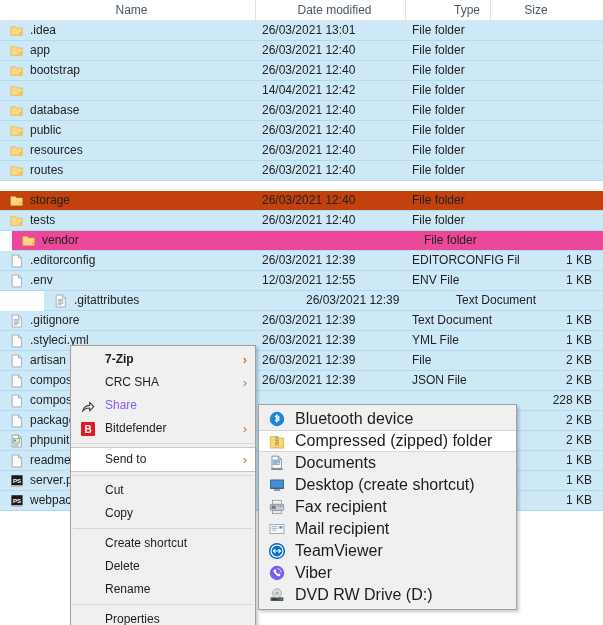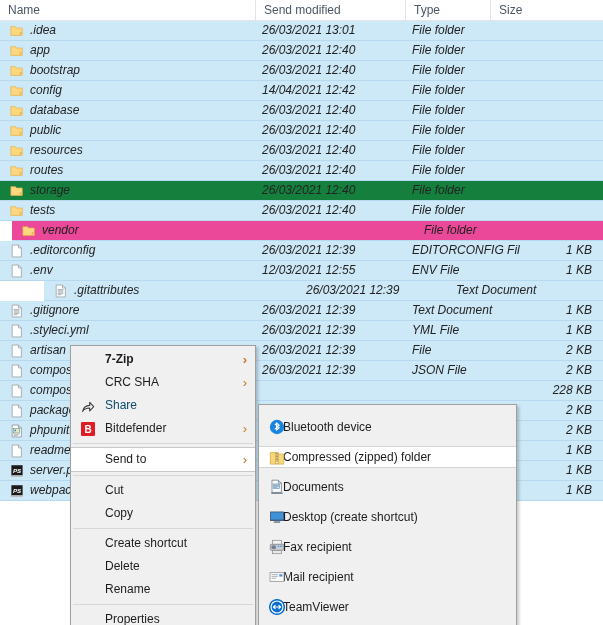--- a/index.html
+++ b/index.html
@@ -16,20 +16,21 @@
     -webkit-font-smoothing: antialiased;
   }
 
   
   .col-header {
     position: absolute; left: 0; top: 0;
     width: 603px; height: 21px;
     background: #ffffff;
     border-bottom: 1px solid #e5e5e5;
     box-sizing: border-box;
+    text-align: center;
   }
   .col-header .cell {
     position: absolute; top: 0;
     height: 20px; line-height: 20px;
     font-size: 12px;
     color: #4a5765;
     padding-left: 8px;
     box-sizing: border-box;
     white-space: nowrap;
     overflow: hidden;
@@ -45,21 +46,20 @@
     position: absolute; left: 0; top: 21px;
     width: 603px; height: 604px;
     background: #ffffff;
   }
   .row {
     position: relative;
     height: 20px;
     background: #cde8f7;
     border-bottom: 1px solid #b6d9ef;
     box-sizing: border-box;
-    font-style: italic;
   }
   .row .c {
     position: absolute; top: 0;
     height: 19px; line-height: 19px;
     font-size: 12px;
     color: #222;
     box-sizing: border-box;
     white-space: nowrap;
     overflow: hidden;
   }
@@ -93,21 +93,21 @@
     height: 23px;
     line-height: 23px;
     font-size: 12px;
     color: #1c1c1c;
     padding-left: 34px;
     padding-right: 24px;
     white-space: nowrap;
     box-sizing: border-box;
   }
   .ctx-item.bold { font-weight: bold; }
-  .ctx-item.disabled { color: #0c4a6e; }
+  .ctx-item.disabled { color: #8b5cf6; }
   .ctx-item.hl {
     background: #ffffff;
     border: 1px solid #c8c8c8;
     border-left: none; border-right: none;
     height: 25px; line-height: 23px;
   }
   .ctx-sep {
     height: 1px;
     margin: 3px 2px 3px 2px;
     background: #d7d7d7;
@@ -131,47 +131,46 @@
     border: 1px solid #a0a0a0;
     box-shadow: 2px 2px 3px rgba(0,0,0,0.22);
     padding: 3px 0 3px 0;
     box-sizing: border-box;
     z-index: 50;
   }
   .sub-item {
     position: relative;
     height: 22px;
     line-height: 22px;
-    font-size: 12px;
+    font-size: 16px;
     color: #1c1c1c;
-    padding-left: 24px;
+    padding-left: 36px;
     white-space: nowrap;
     box-sizing: border-box;
-    margin-top: 8px;
   }
   .sub-item.hl {
     background: #ffffff;
     border-top: 1px solid #d5d5d5;
     border-bottom: 1px solid #d5d5d5;
     height: 22px;
     line-height: 20px;
   }
   .sub-ico {
     position: absolute; left: 10px; top: 3px;
     width: 16px; height: 16px;
   }
 </style>
 </head>
 <body>
 
 <div id="app">
 
   <div class="col-header">
     <div class="cell col-h-name">Name</div>
-    <div class="cell col-h-date sep">Send modified</div>
+    <div class="cell col-h-date sep">Date modified</div>
     <div class="cell col-h-type sep">Type</div>
     <div class="cell col-h-size sep">Size</div>
   </div>
 
   <div class="file-list" id="file-list">
       <div class="row" style="background: rgb(205, 232, 247); border-bottom-color: rgb(182, 217, 239);">
         <svg class="ficon" viewBox="0 0 16 16" xmlns="http://www.w3.org/2000/svg">
           <path d="M1 3h5.2l1.1 1.6H14v8.4H1z" fill="#fcd77f" stroke="#e3b24a" stroke-width="0.8"></path>
           <path d="M11.4 13V9.8H14" fill="#f2c45e" stroke="#e3b24a" stroke-width="0.7"></path>
         </svg>
@@ -198,21 +197,20 @@
         <div class="c c-name">bootstrap</div>
         <div class="c c-date">26/03/2021 12:40</div>
         <div class="c c-type">File folder</div>
         <div class="c c-size"></div>
       </div>
       <div class="row" style="background: rgb(205, 232, 247); border-bottom-color: rgb(182, 217, 239);">
         <svg class="ficon" viewBox="0 0 16 16" xmlns="http://www.w3.org/2000/svg">
           <path d="M1 3h5.2l1.1 1.6H14v8.4H1z" fill="#fcd77f" stroke="#e3b24a" stroke-width="0.8"></path>
           <path d="M11.4 13V9.8H14" fill="#f2c45e" stroke="#e3b24a" stroke-width="0.7"></path>
         </svg>
-        <div class="c c-name">config</div>
         <div class="c c-date">14/04/2021 12:42</div>
         <div class="c c-type">File folder</div>
         <div class="c c-size"></div>
       </div>
       <div class="row" style="background: rgb(205, 232, 247); border-bottom-color: rgb(182, 217, 239);">
         <svg class="ficon" viewBox="0 0 16 16" xmlns="http://www.w3.org/2000/svg">
           <path d="M1 3h5.2l1.1 1.6H14v8.4H1z" fill="#fcd77f" stroke="#e3b24a" stroke-width="0.8"></path>
           <path d="M11.4 13V9.8H14" fill="#f2c45e" stroke="#e3b24a" stroke-width="0.7"></path>
         </svg>
         <div class="c c-name">database</div>
@@ -243,21 +241,21 @@
       <div class="row" style="background: rgb(205, 232, 247); border-bottom-color: rgb(182, 217, 239);">
         <svg class="ficon" viewBox="0 0 16 16" xmlns="http://www.w3.org/2000/svg">
           <path d="M1 3h5.2l1.1 1.6H14v8.4H1z" fill="#fcd77f" stroke="#e3b24a" stroke-width="0.8"></path>
           <path d="M11.4 13V9.8H14" fill="#f2c45e" stroke="#e3b24a" stroke-width="0.7"></path>
         </svg>
         <div class="c c-name">routes</div>
         <div class="c c-date">26/03/2021 12:40</div>
         <div class="c c-type">File folder</div>
         <div class="c c-size"></div>
       </div>
-      <div class="row" style="background: #15803d; border-bottom-color: rgb(182, 217, 239);">
+      <div class="row" style="background: #c2410c; border-bottom-color: rgb(182, 217, 239); margin-top: 10px;">
         <svg class="ficon" viewBox="0 0 16 16" xmlns="http://www.w3.org/2000/svg">
           <path d="M1 3h5.2l1.1 1.6H14v8.4H1z" fill="#fcd77f" stroke="#e3b24a" stroke-width="0.8"></path>
           <path d="M11.4 13V9.8H14" fill="#f2c45e" stroke="#e3b24a" stroke-width="0.7"></path>
         </svg>
         <div class="c c-name">storage</div>
         <div class="c c-date">26/03/2021 12:40</div>
         <div class="c c-type">File folder</div>
         <div class="c c-size"></div>
       </div>
       <div class="row" style="background: rgb(205, 232, 247); border-bottom-color: rgb(182, 217, 239);">
@@ -484,20 +482,25 @@
           <rect x="1" y="3.6" width="14" height="8.8" fill="#fbfbfb" stroke="#9aa0a6" stroke-width="0.9"></rect>
           <path d="M2.6 5.6h6.2M2.6 7.4h6.2M2.6 9.2h4.4" stroke="#9aa0a6" stroke-width="0.8"></path>
           <rect x="10.3" y="5.2" width="3.1" height="2.4" fill="#4f94d4"></rect>
         </svg><span>Mail recipient</span></div>
       <div class="sub-item"><svg class="sub-ico" viewBox="0 0 16 16" xmlns="http://www.w3.org/2000/svg">
           <circle cx="8" cy="8" r="7.3" fill="#ffffff" stroke="#0a6ed1" stroke-width="1.5"></circle>
           <circle cx="8" cy="8" r="5.4" fill="#0a6ed1"></circle>
           <path d="M4.6 8h6.8M6.1 6.4L4.4 8l1.7 1.6M9.9 6.4L11.6 8 9.9 9.6" fill="none" stroke="#ffffff" stroke-width="1.1" stroke-linejoin="round" stroke-linecap="round"></path>
         </svg><span>TeamViewer</span></div>
       <div class="sub-item"><svg class="sub-ico" viewBox="0 0 16 16" xmlns="http://www.w3.org/2000/svg">
+          <circle cx="8" cy="8" r="7.2" fill="#7360f2"></circle>
+          <path d="M5.6 4.6c1.1-.4 1.4.2 1.7.9.3.7-.4.8-.3 1.3.2.9 1.2 1.9 2.1 2.1.5.1.6-.6 1.3-.3.7.3 1.3.6.9 1.7-.3.9-1.6 1.2-2.7.7C6.8 10 5.1 8.2 4.6 6.6c-.3-1 .2-1.8 1-2z" fill="#ffffff"></path>
+          <path d="M8.5 3.7c2.2 0 3.8 1.6 3.8 3.9" fill="none" stroke="#ffffff" stroke-width="0.8"></path>
+        </svg><span>Viber</span></div>
+      <div class="sub-item"><svg class="sub-ico" viewBox="0 0 16 16" xmlns="http://www.w3.org/2000/svg">
           <rect x="1.6" y="10.2" width="12.8" height="3.9" rx="0.7" fill="#51565c"></rect>
           <rect x="2.8" y="11.6" width="5.6" height="1.1" fill="#2e3236"></rect>
           <circle cx="12.3" cy="12.2" r="0.7" fill="#44d249"></circle>
           <circle cx="8" cy="6.2" r="4.4" fill="#dadde1" stroke="#9aa0a6" stroke-width="0.8"></circle>
           <circle cx="8" cy="6.2" r="1.4" fill="#8d949c"></circle>
           <circle cx="8" cy="6.2" r="0.6" fill="#f2f3f5"></circle>
         </svg><span>DVD RW Drive (D:)</span></div>
     </div>
 
 </div>

